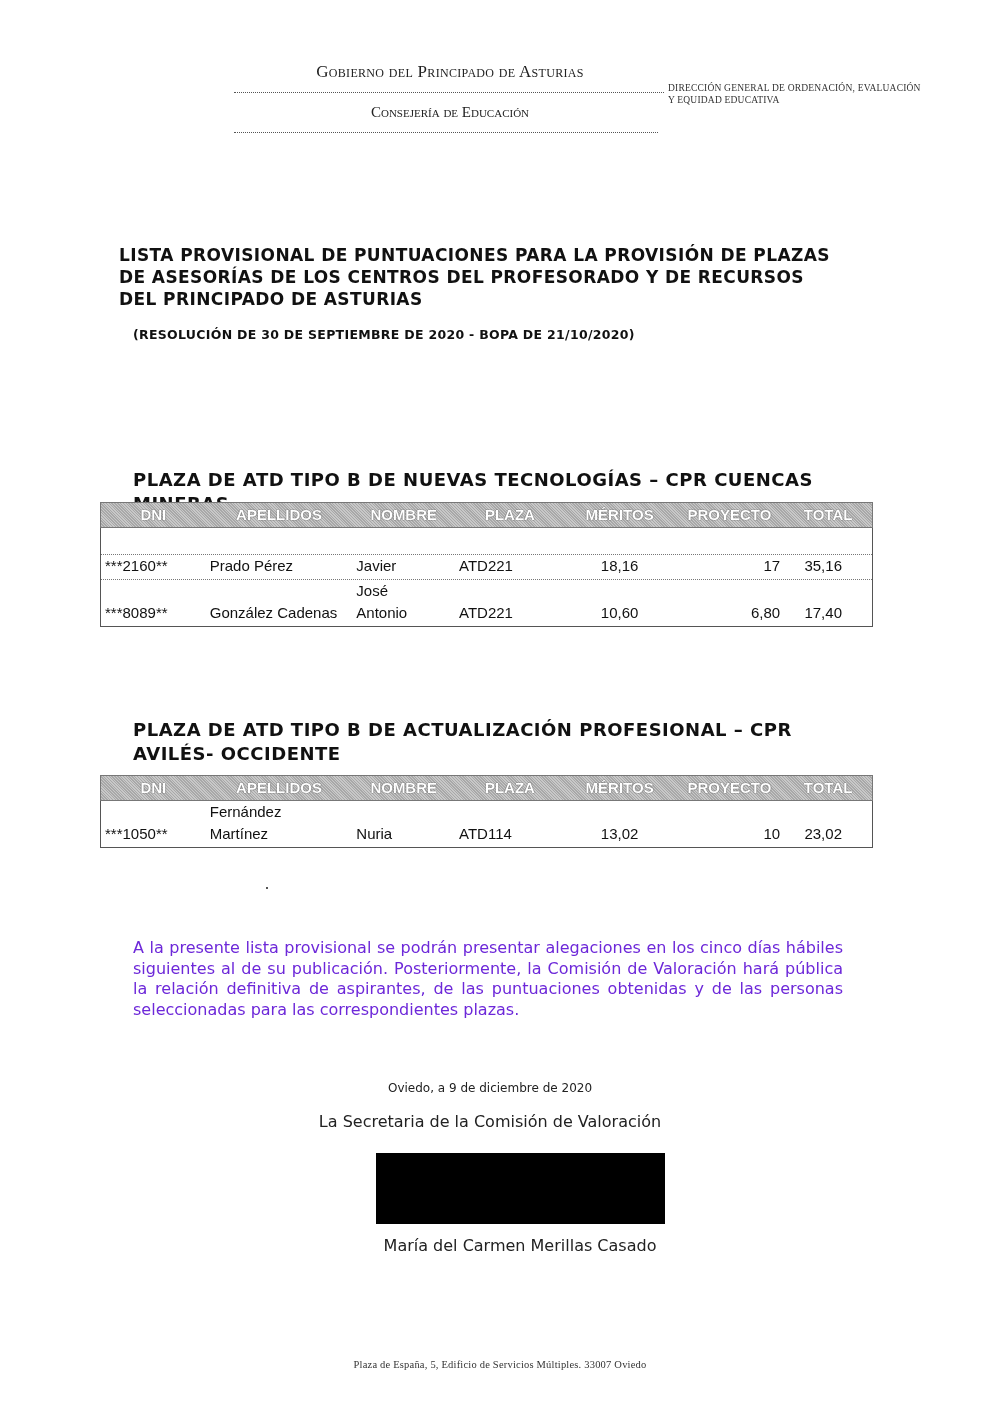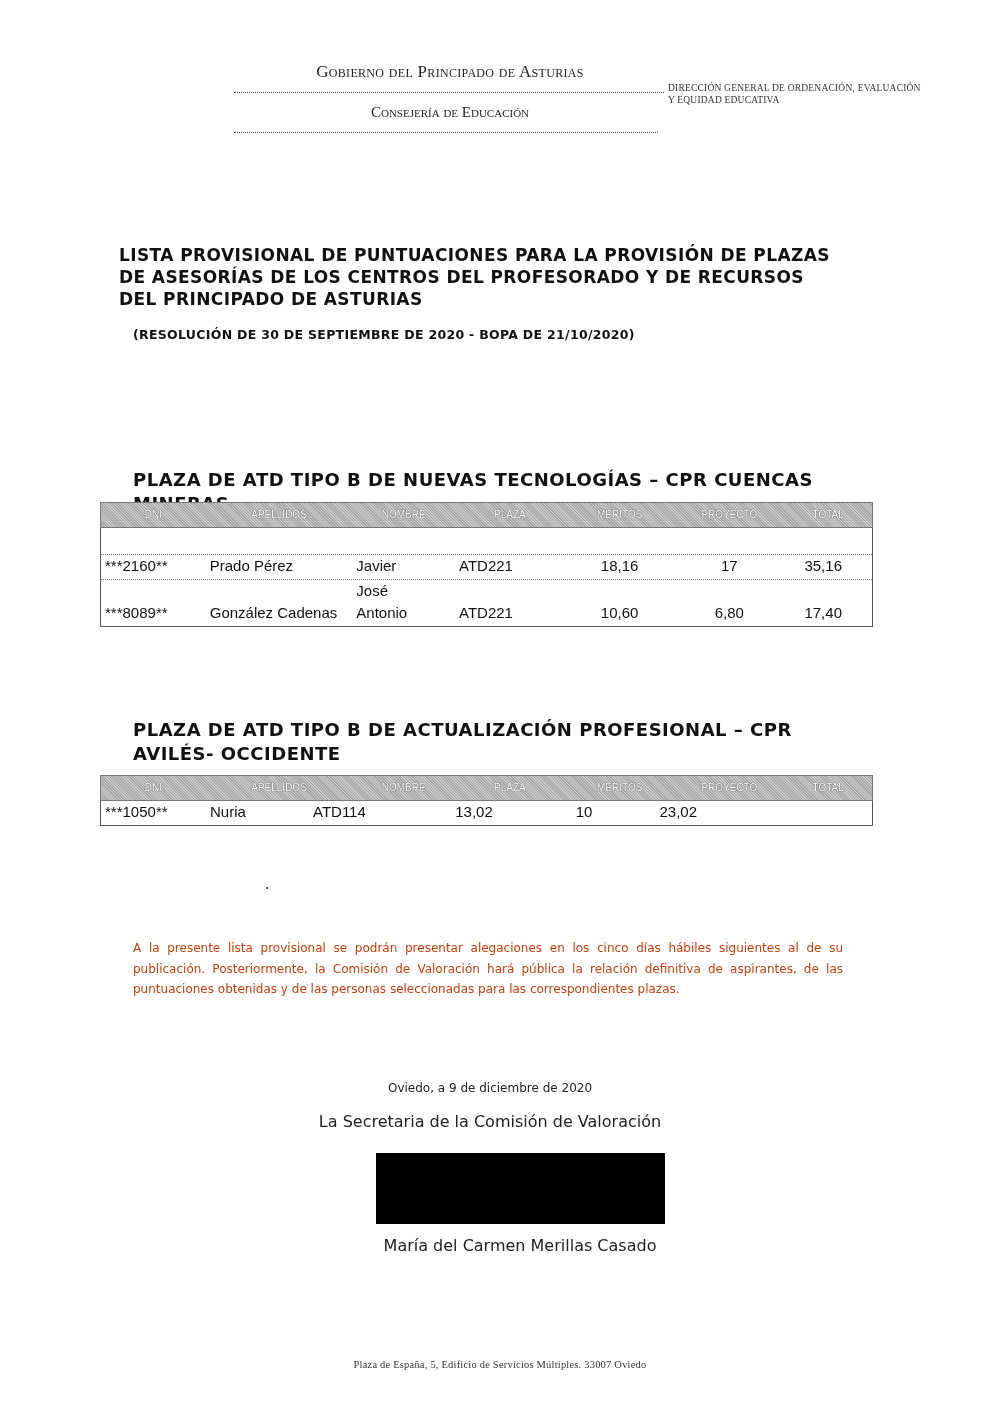--- a/index.html
+++ b/index.html
@@ -42,45 +42,45 @@
     }
 
     
     .tbl {
       left: 100px; width: 773px; border-collapse: collapse;
       font-family: "Liberation Sans", sans-serif; font-size: 15px;
     }
     .tbl .hdr {
       display: flex; height: 24px; align-items: center;
       background: repeating-linear-gradient(45deg, #a8a8a8 0 1px, #c8c8c8 1px 2px);
-      color: #fff; font-weight: normal; font-size: 10px;
+      color: #fff; font-weight: bold; font-size: 15px;
       text-shadow: 0 0 1px #555, 0 0 1px #555;
       border: 1px solid #777;
     }
     .tbl .body {
       border-left: 1px solid #555; border-right: 1px solid #555; border-bottom: 1px solid #555;
     }
     .row { display: flex; border-bottom: 1px dotted #777; align-items: flex-end; }
     .row:last-child { border-bottom: none; }
     .c { box-sizing: border-box; padding: 0 4px 2px 4px; line-height: 22px; }
     .c-dni { width: 105px; }
     .c-ape { width: 147px; }
     .c-nom { width: 103px; }
     .c-pla { width: 110px; }
     .c-mer { width: 110px; text-align: center; }
-    .c-pro { width: 110px; text-align: center; }
+    .c-pro { width: 110px; text-align: right; }
     .c-tot { width: 88px; text-align: right; padding-right: 30px; }
     .hdr .c { padding-bottom: 0; line-height: 24px; text-align: center; }
     .hdr .c-dni { text-align: center; }
 
     .empty-row { height: 26px; border-bottom: 1px dotted #777; }
 
     .paragraph {
       left: 133px; top: 938px; width: 710px;
-      font-size: 12px; line-height: 20.5px; text-align: justify; color: #c2410c;
+      font-size: 16px; line-height: 20.5px; text-align: justify; color: #6d28d9;
     }
     .place-date {
       left: 290px; top: 1081px; width: 400px; text-align: center; font-size: 12px; color: #222;
     }
     .secretary-role {
       left: 290px; top: 1112px; width: 400px; text-align: center; font-size: 16px; color: #222;
     }
     .redaction {
       left: 376px; top: 1153px; width: 289px; height: 71px; background: #000;
     }
@@ -154,20 +154,24 @@
     <div class="c c-ape">APELLIDOS</div>
     <div class="c c-nom">NOMBRE</div>
     <div class="c c-pla">PLAZA</div>
     <div class="c c-mer">MÉRITOS</div>
     <div class="c c-pro">PROYECTO</div>
     <div class="c c-tot" style="text-align:center;padding-right:4px;">TOTAL</div>
   </div>
   <div class="body">
     <div class="row">
       <div class="c c-dni">***1050**</div>
+      <div class="c c-ape">
+        <div>Fernández</div>
+        <div>Martínez</div>
+      </div>
       <div class="c c-nom">Nuria</div>
       <div class="c c-pla">ATD114</div>
       <div class="c c-mer">13,02</div>
       <div class="c c-pro">10</div>
       <div class="c c-tot">23,02</div>
     </div>
   </div>
 </div>
 
 <div class="abs speck"></div>

